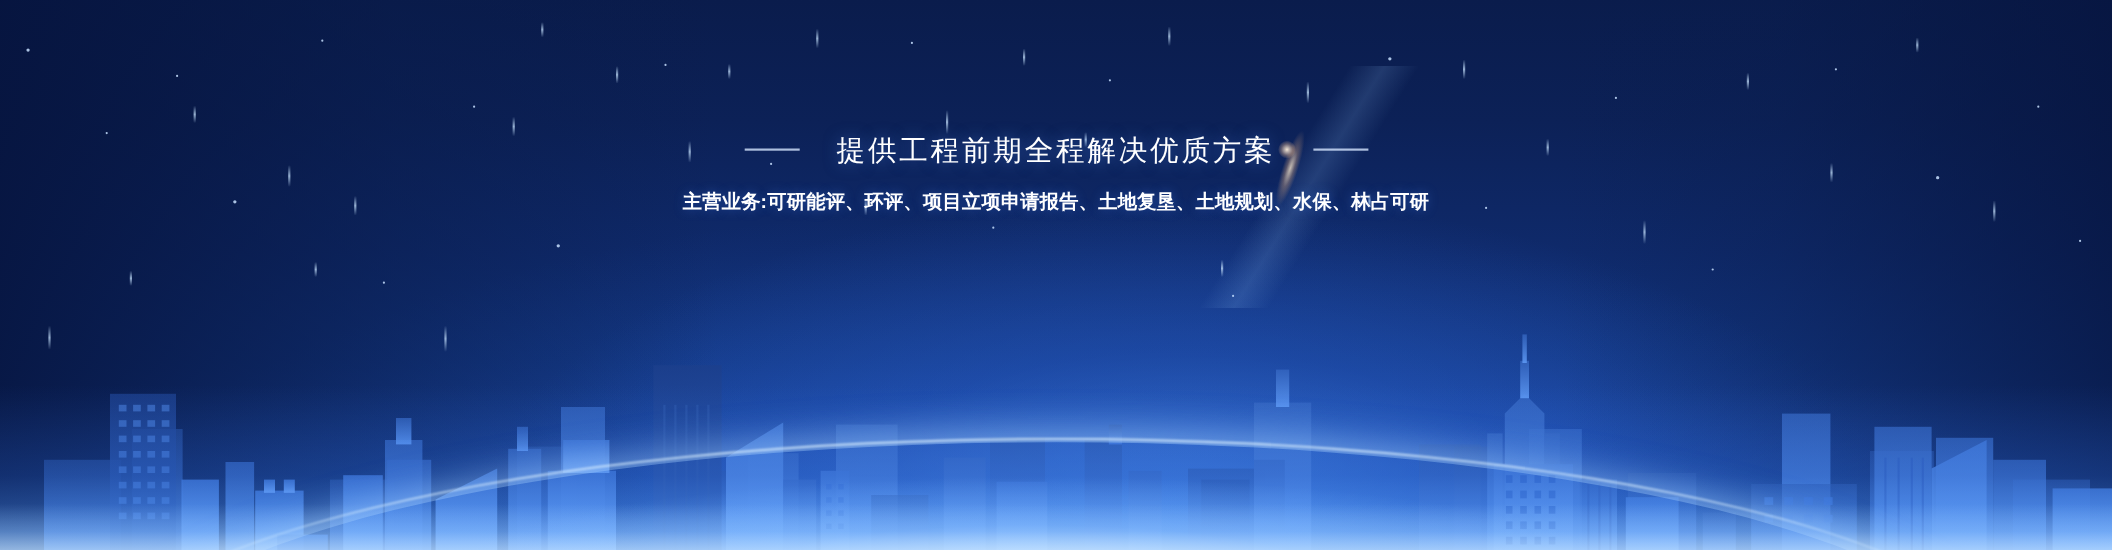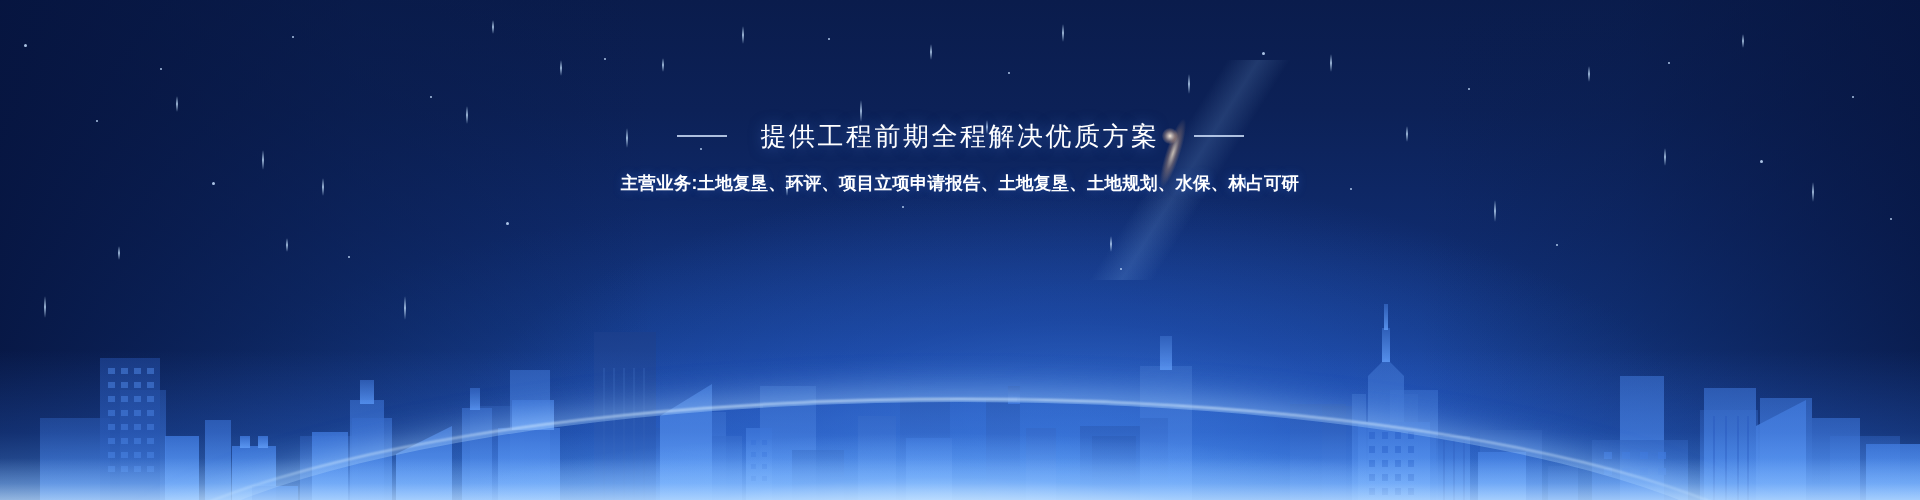--- a/index.html
+++ b/index.html
@@ -240,21 +240,21 @@
   <div class="lens-flare-core"></div>
 
   <div class="content">
 
     <div class="subrow">
       <span class="rule"></span>
       <span class="subtitle">提供工程前期全程解决优质方案</span>
       <span class="rule"></span>
     </div>
 
-    <div class="bizline">主营业务:土地复垦、环评、项目立项申请报告、土地复垦、土地规划、水保、林占可研</div>
+    <div class="bizline">主营业务:可研能评、环评、项目立项申请报告、土地复垦、土地规划、水保、林占可研</div>
   </div>
 
   <svg class="city" viewBox="0 0 1920 260" preserveAspectRatio="none">
     <defs>
       <linearGradient id="bFar" x1="0" y1="0" x2="0" y2="1">
         <stop offset="0%" stop-color="#2a55a8" stop-opacity="0.55"></stop>
         <stop offset="100%" stop-color="#4a84e8" stop-opacity="0.75"></stop>
       </linearGradient>
       <linearGradient id="bMid" x1="0" y1="0" x2="0" y2="1">
         <stop offset="0%" stop-color="#3769c4" stop-opacity="0.72"></stop>

